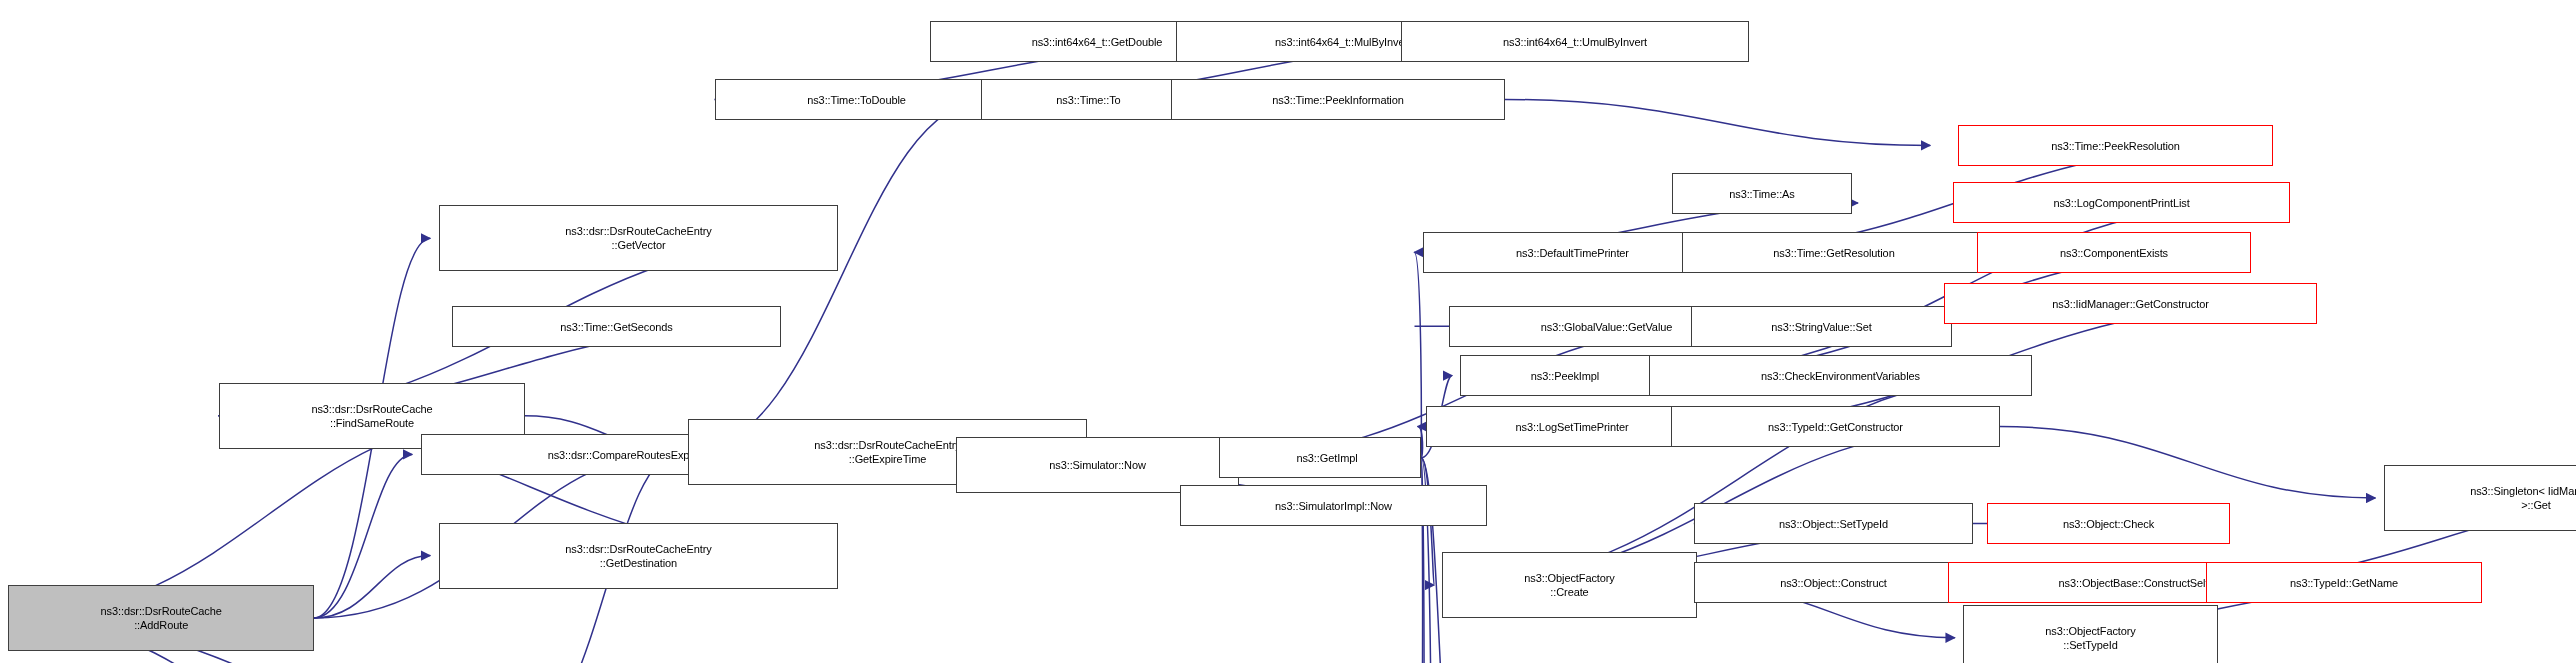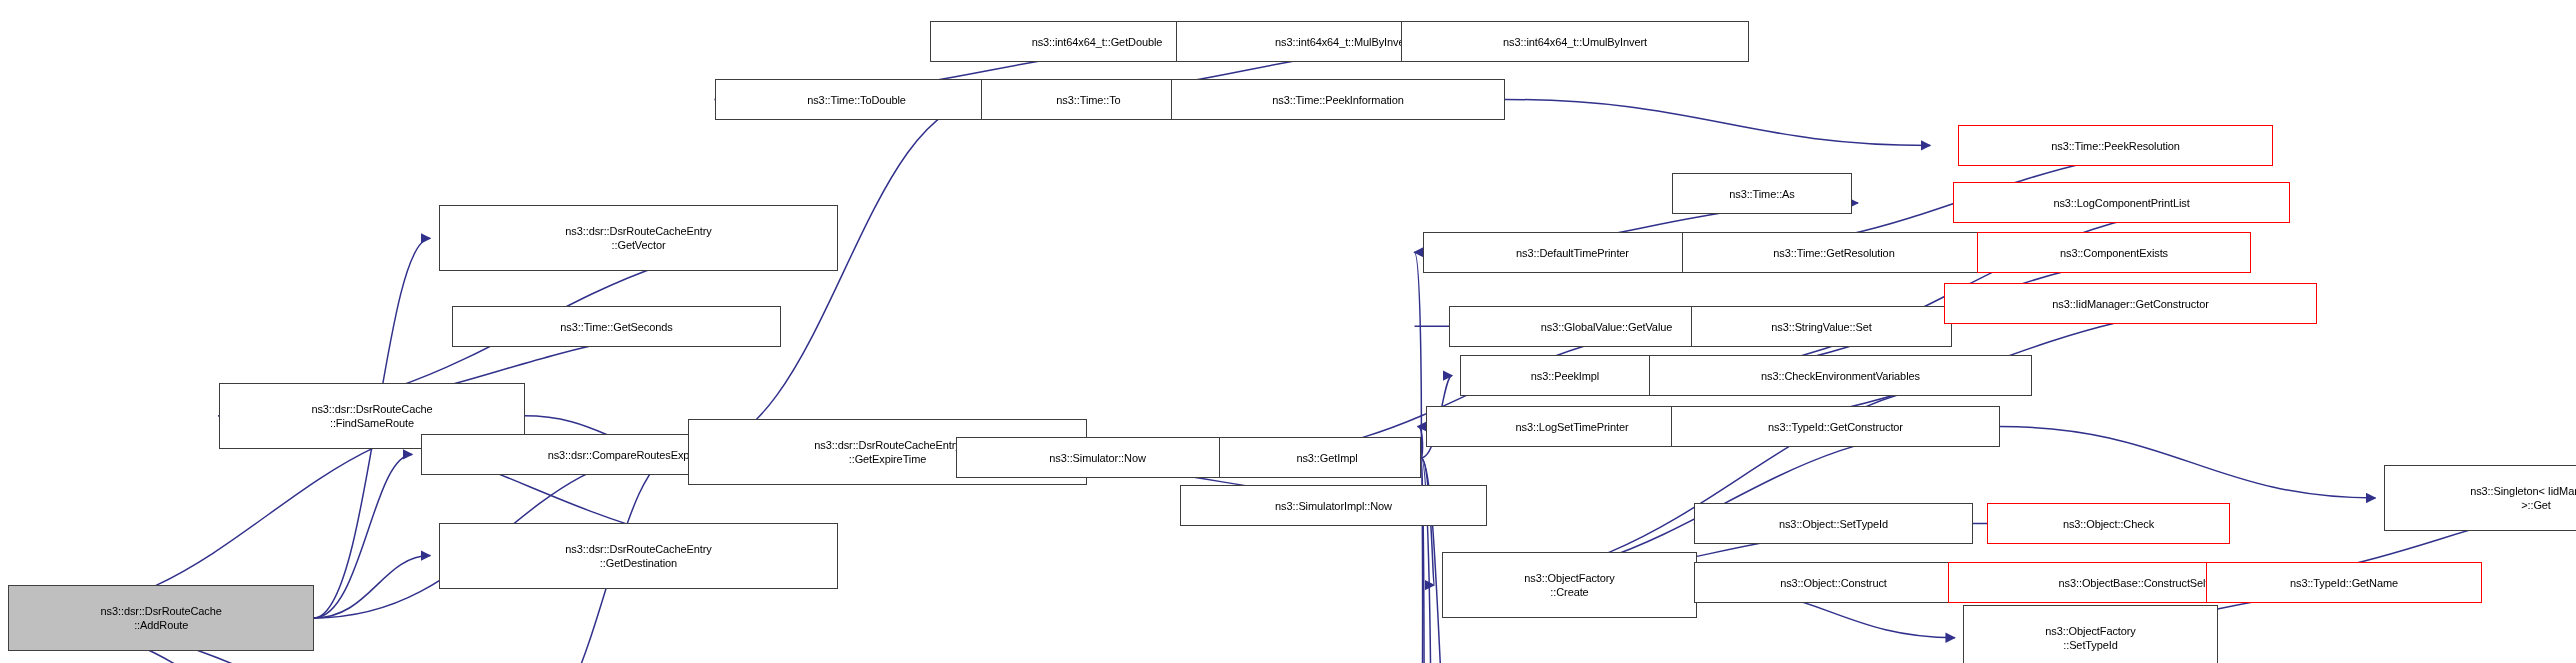--- a/index.html
+++ b/index.html
@@ -130,21 +130,21 @@
       <div class="node" style="left: 439px; top: 523px; width: 399px; height: 66px;">ns3::dsr::DsrRouteCacheEntry
 ::GetDestination</div>
       <div class="node" style="left: 688px; top: 419px; width: 399px; height: 66px;">ns3::dsr::DsrRouteCacheEntry
 ::GetExpireTime</div>
       <div class="node" style="left: 715px; top: 79px; width: 283px; height: 41px;">ns3::Time::ToDouble</div>
       <div class="node" style="left: 981px; top: 79px; width: 215px; height: 41px;">ns3::Time::To</div>
       <div class="node" style="left: 930px; top: 21.4px; width: 334px; height: 41px;">ns3::int64x64_t::GetDouble</div>
       <div class="node" style="left: 1171px; top: 79px; width: 334px; height: 41px;">ns3::Time::PeekInformation</div>
       <div class="node" style="left: 1176px; top: 21.4px; width: 334px; height: 41px;">ns3::int64x64_t::MulByInvert</div>
       <div class="node" style="left: 1401px; top: 21.4px; width: 348px; height: 41px;">ns3::int64x64_t::UmulByInvert</div>
-      <div class="node" style="left: 956px; top: 437px; width: 283px; height: 41px;">ns3::Simulator::Now</div>
+      <div class="node" style="left: 956px; top: 437px; width: 283px; height: 56px;">ns3::Simulator::Now</div>
       <div class="node" style="left: 1180px; top: 485px; width: 307px; height: 41px;">ns3::SimulatorImpl::Now</div>
       <div class="node" style="left: 1219px; top: 437px; width: 202px; height: 41px; padding-left: 14px;">ns3::GetImpl</div>
       <div class="node" style="left: 1423px; top: 232px; width: 299px; height: 41px;">ns3::DefaultTimePrinter</div>
       <div class="node" style="left: 1414px; top: 306px; width: 315px; height: 41px; margin-left: 35px;">ns3::GlobalValue::GetValue</div>
       <div class="node" style="left: 1460px; top: 355px; width: 210px; height: 41px;">ns3::PeekImpl</div>
       <div class="node" style="left: 1426px; top: 406px; width: 292px; height: 41px;">ns3::LogSetTimePrinter</div>
       <div class="node" style="left: 1442px; top: 552px; width: 255px; height: 66px;">ns3::ObjectFactory
 ::Create</div>
       <div class="node" style="left: 1664px; top: 173px; width: 180px; height: 41px; margin-left: 8px;">ns3::Time::As</div>
       <div class="node" style="left: 1682px; top: 232px; width: 304px; height: 41px;">ns3::Time::GetResolution</div>

